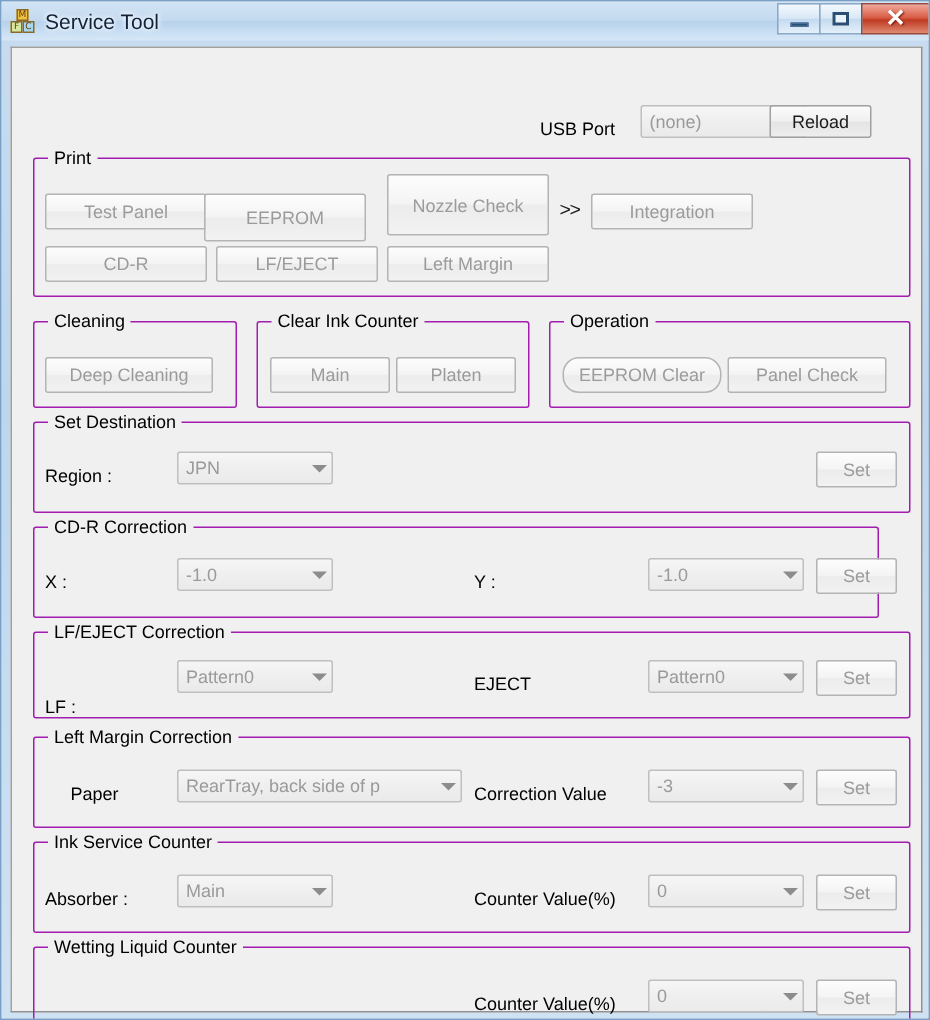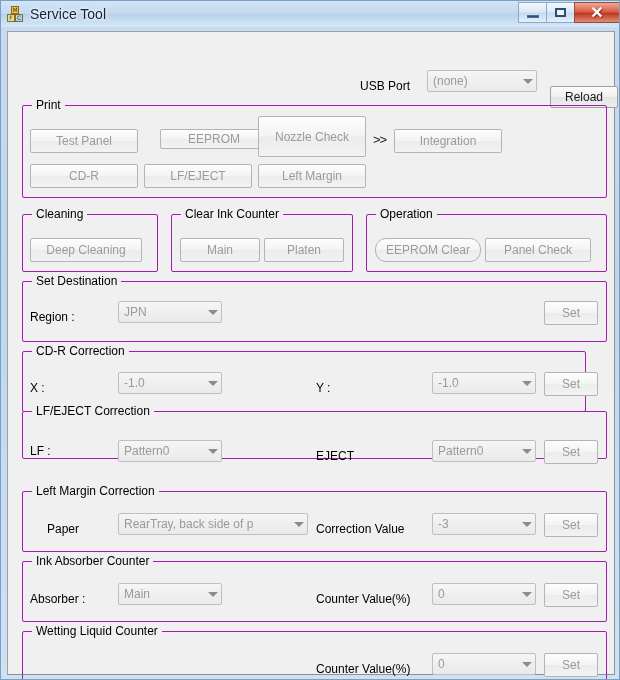--- a/index.html
+++ b/index.html
@@ -247,27 +247,27 @@
 
   <div class="client">
 
     <div class="lbl" style="left:352px; top:47px;">USB Port</div>
     <div class="combo" style="left:419px; top:38px; width:110px; height:22px;">
       <span class="cval">(none)</span>
       <span class="arrow">
           <i></i>
         </span>
     </div>
-    <div class="btn enabled" style="left:542px; top:38px; width:68px; height:22px;margin-top:16px;">Reload</div>
+    <div class="btn enabled" style="left:505px; top:38px; width:68px; height:22px;">Reload</div>
 
     <div class="grp" style="left:14px; top:73px; width:585px; height:93px;">
       <span class="grp-title">Print</span>
     </div>
     <div class="btn" style="left:22px; top:97px; width:108px; height:24px;">Test Panel</div>
-    <div class="btn" style="left:152px; top:97px; width:108px; height:20px;">EEPROM</div>
+    <div class="btn" style="left:128px; top:97px; width:108px; height:32px;">EEPROM</div>
     <div class="btn" style="left:250px; top:84px; width:108px; height:41px;">Nozzle Check</div>
     <span class="chev" style="left:365px; top:100px;">&gt;&gt;</span>
     <div class="btn" style="left:386px; top:97px; width:108px; height:24px;">Integration</div>
     <div class="btn" style="left:22px; top:132px; width:108px; height:24px;">CD-R</div>
     <div class="btn" style="left:136px; top:132px; width:108px; height:24px;">LF/EJECT</div>
     <div class="btn" style="left:250px; top:132px; width:108px; height:24px;">Left Margin</div>
 
     <div class="grp" style="left:14px; top:182px; width:136px; height:58px;">
       <span class="grp-title">Cleaning</span>
     </div>
@@ -309,24 +309,24 @@
     </div>
     <div class="lbl" style="left:308px; top:349px;">Y :</div>
     <div class="combo" style="left:424px; top:340px; width:104px; height:22px;">
       <span class="cval">-1.0</span>
       <span class="arrow">
           <i></i>
         </span>
     </div>
     <div class="btn" style="left:536px; top:340px; width:54px; height:24px;">Set</div>
 
-    <div class="grp" style="left:14px; top:379px; width:585px; height:48px;">
+    <div class="grp" style="left:14px; top:389px; width:585px; height:58px;">
       <span class="grp-title">LF/EJECT Correction</span>
     </div>
-    <div class="lbl" style="left:22px; top:412px;text-align:right;">LF :</div>
+    <div class="lbl" style="left:22px; top:432px;text-align:right;">LF :</div>
     <div class="combo" style="left:110px; top:408px; width:104px; height:22px;">
       <span class="cval">Pattern0</span>
       <span class="arrow">
           <i></i>
         </span>
     </div>
     <div class="lbl" style="left:308px; top:417px;">EJECT</div>
     <div class="combo" style="left:424px; top:408px; width:104px; height:22px;">
       <span class="cval">Pattern0</span>
       <span class="arrow">
@@ -348,21 +348,21 @@
     <div class="lbl" style="left:308px; top:490px;">Correction Value</div>
     <div class="combo" style="left:424px; top:481px; width:104px; height:22px;">
       <span class="cval">-3</span>
       <span class="arrow">
           <i></i>
         </span>
     </div>
     <div class="btn" style="left:536px; top:481px; width:54px; height:24px;">Set</div>
 
     <div class="grp" style="left:14px; top:529px; width:585px; height:61px;">
-      <span class="grp-title">Ink Absorber Counter</span>
+      <span class="grp-title">Ink Service Counter</span>
     </div>
     <div class="lbl" style="left:22px; top:560px;">Absorber :</div>
     <div class="combo" style="left:110px; top:551px; width:104px; height:22px;">
       <span class="cval">Main</span>
       <span class="arrow">
           <i></i>
         </span>
     </div>
     <div class="lbl" style="left:308px; top:560px;">Counter Value(%)</div>
     <div class="combo" style="left:424px; top:551px; width:104px; height:22px;">

